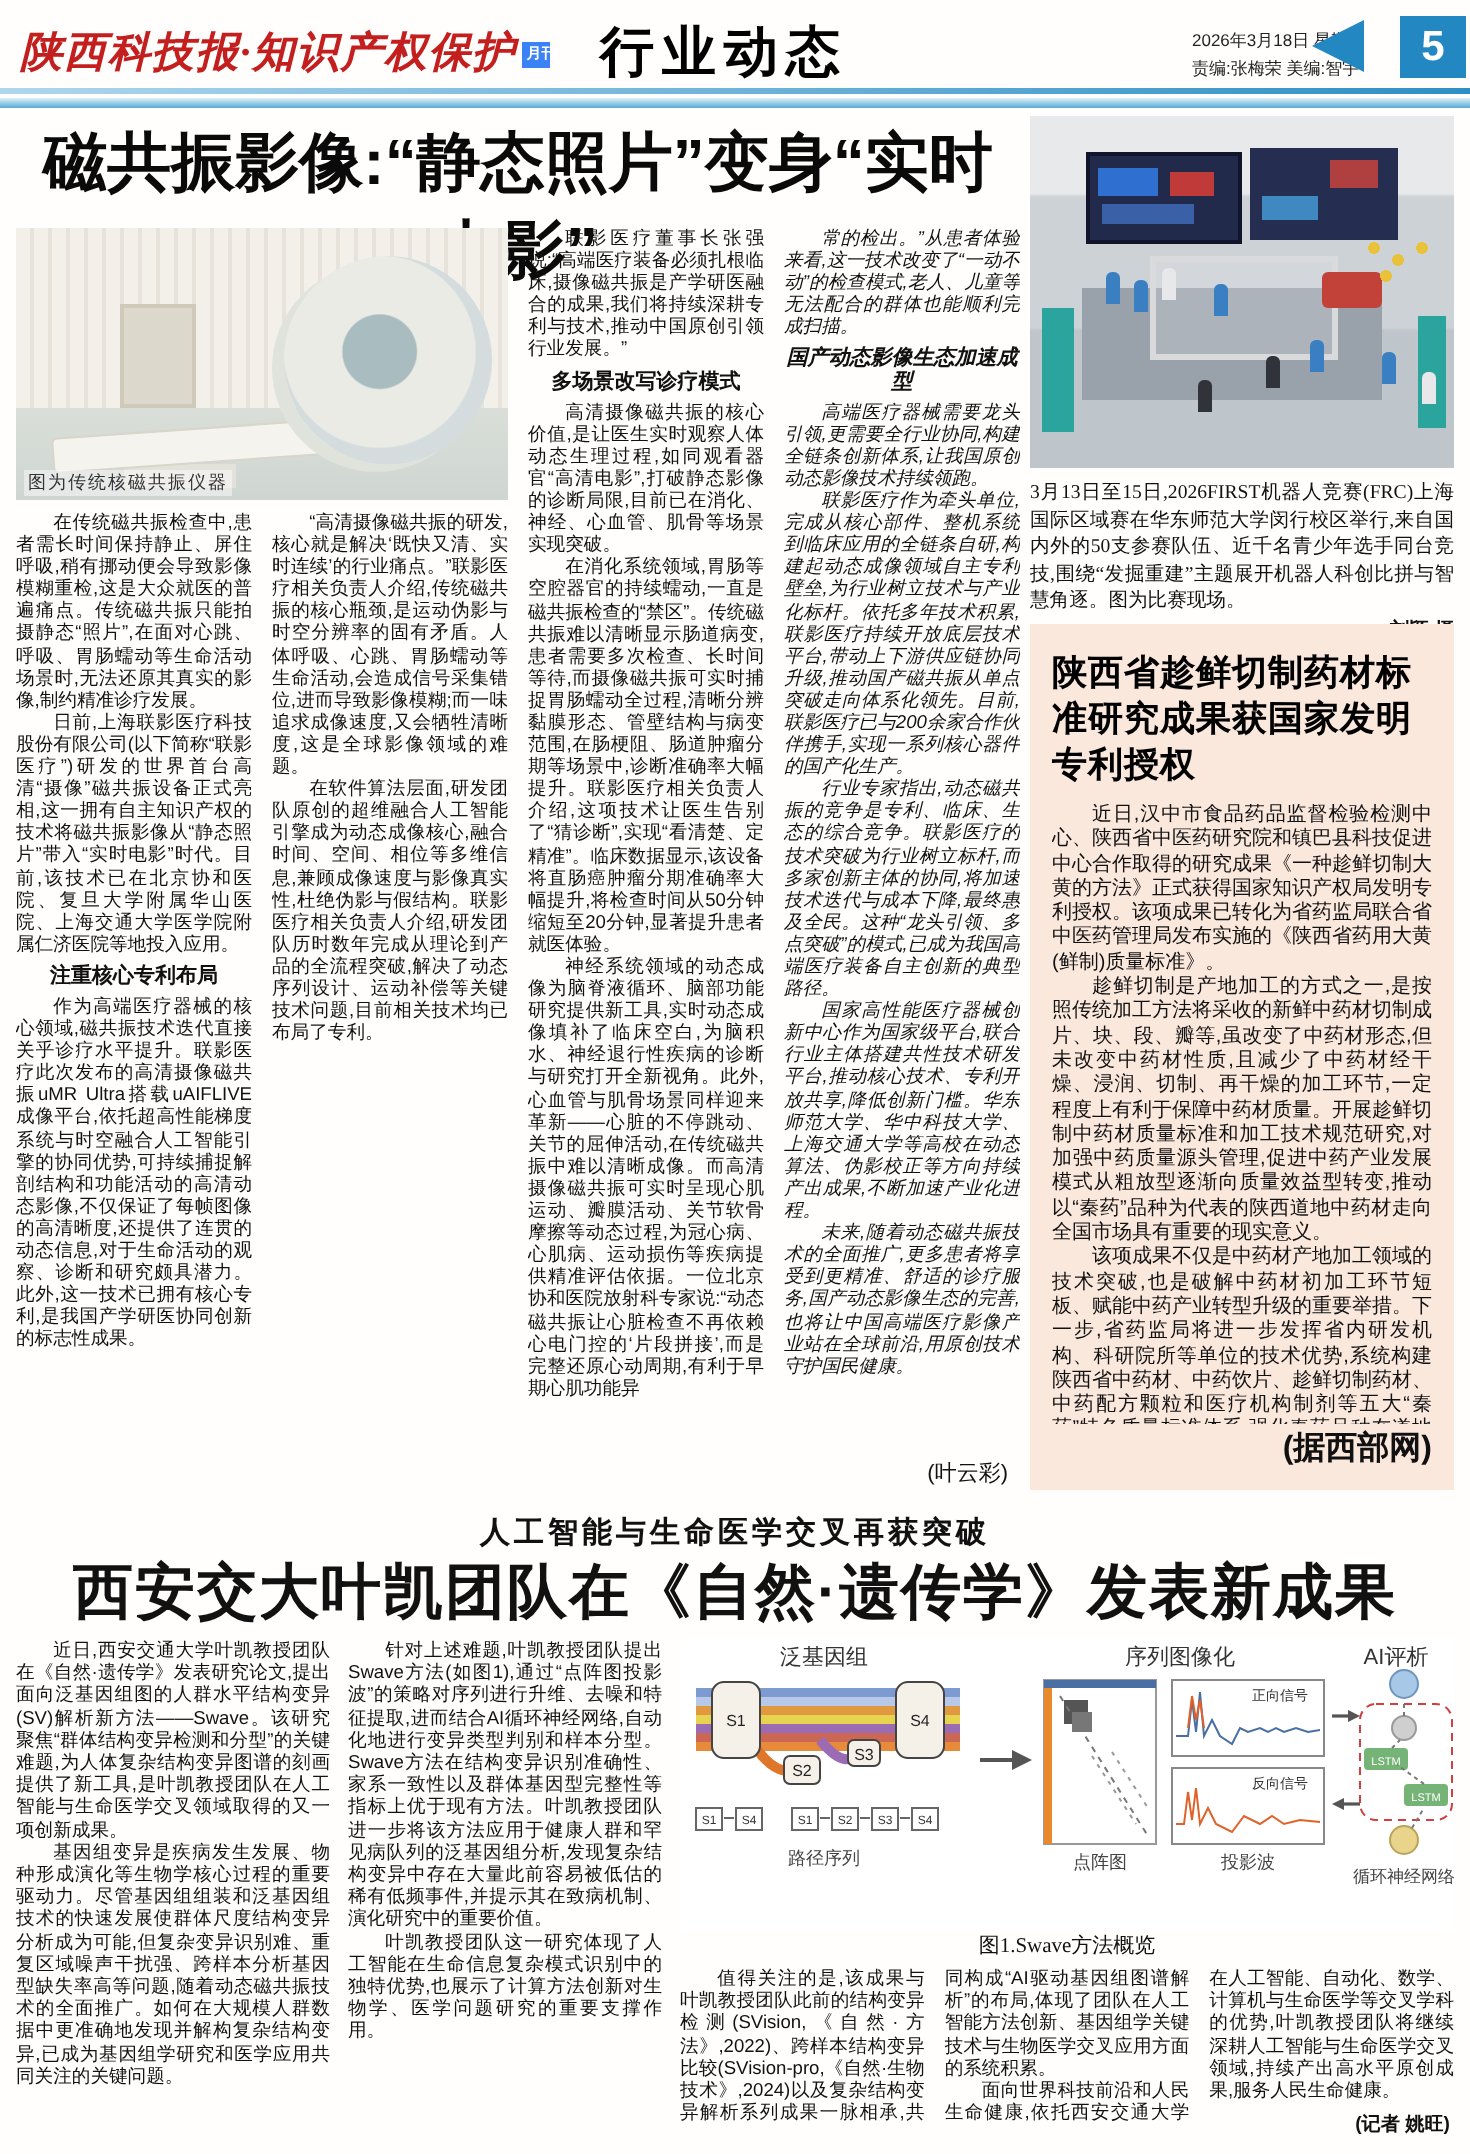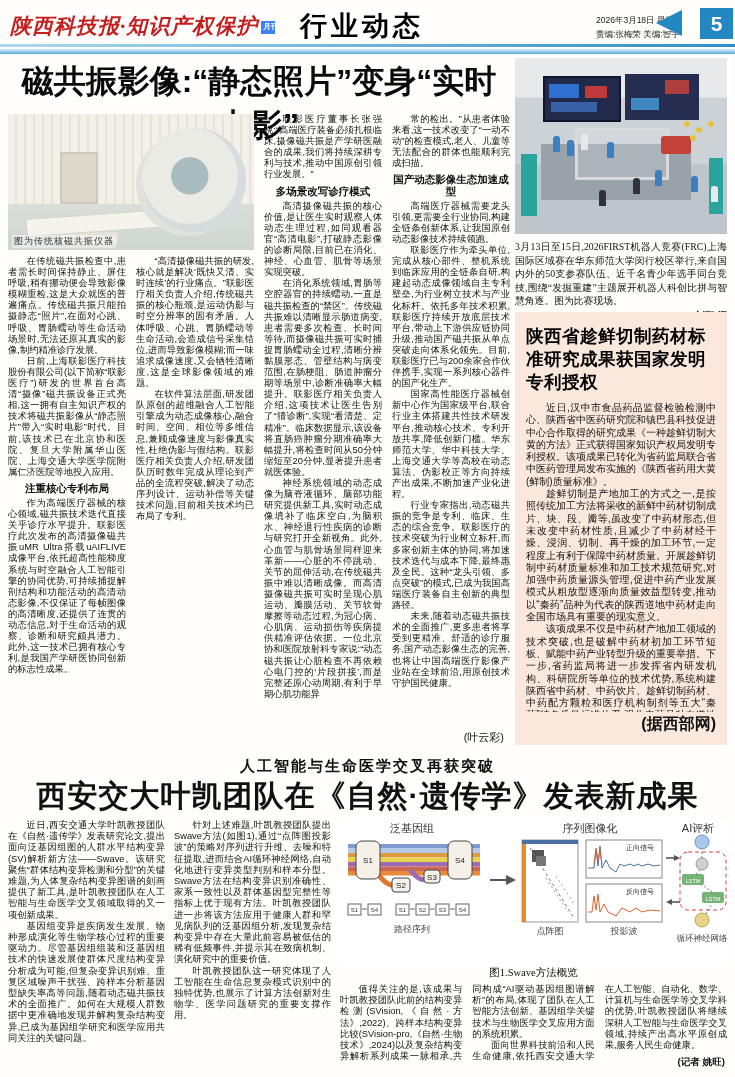--- a/index.html
+++ b/index.html
@@ -13,21 +13,21 @@
   .pg-tri{left:656px;top:10px;width:0;height:0;border-top:13px solid transparent;border-bottom:13px solid transparent;border-right:26px solid #2387c2;}
   .pg-box{left:700px;top:8px;width:33px;height:31px;background:#2387c2;color:#fff;font-size:21px;font-weight:bold;text-align:center;line-height:31px;}
   .rule1{left:0;top:44px;width:735px;height:3px;background:linear-gradient(90deg,#aed7ec,#2e8fc6);}
   .rule2{left:0;top:49px;width:735px;height:5px;background:linear-gradient(180deg,#dff0f9,#56a9d4);}
   
   .headline1{left:8px;top:60px;width:502px;text-align:center;font-size:32px;font-weight:bold;letter-spacing:0;color:#0a0a0a;}
   .agrid{left:8px;top:114px;width:502px;height:629px;display:grid;grid-template-columns:repeat(4,1fr);grid-template-rows:136px auto;column-gap:10px;row-gap:6px;}
   .acol{overflow:hidden;font-size:9.3px;line-height:11.1px;text-align:justify;}
   .c1{grid-area:2/1/3/2;} .c2{grid-area:2/2/3/3;}
   .c3{grid-area:1/3/3/4;} .c4{grid-area:1/4/3/5;display:flex;flex-direction:column;}
-  .c4 .flow{flex:1;overflow:hidden;}
+  .c4 .flow{flex:1;overflow:hidden;font-style:italic;}
   p.para{margin:0;text-indent:2em;}
   p.subhead{margin:5px 0 4px;text-indent:0;text-align:center;font-weight:bold;font-size:10.5px;}
   p.source{margin:2px 0 0;text-indent:0;text-align:right;font-weight:bold;}
   .byline{text-align:right;font-size:11px;padding-right:6px;margin-top:1px;}
   
   .mri{grid-area:1/1/2/3;position:relative;overflow:hidden;background:repeating-linear-gradient(90deg,#f3f0ea 0 7px,#e7e3da 7px 9px);}
   .mri .floor{position:absolute;left:0;bottom:0;width:100%;height:34%;background:linear-gradient(180deg,#d9ded8,#cfd6d2);}
   .mri .win{position:absolute;left:52px;top:38px;width:34px;height:48px;background:#ddd8cc;border:2px solid #cfc9ba;}
   .mri .gantry{position:absolute;right:8px;top:14px;width:104px;height:104px;border-radius:50%;background:radial-gradient(circle at 46% 46%,#a9bcbf 0 23%,#e9ebe4 24% 60%,#d4dcde 61% 78%,#e9ebe4 79% 100%);box-shadow:-6px 4px 0 #dfe3dc;}
   .mri .bed{position:absolute;left:18px;bottom:18px;width:140px;height:16px;background:#f4f3ee;border:1px solid #d8d5ca;transform:rotate(-4deg);border-radius:3px;}
@@ -108,22 +108,22 @@
       <p class="para">高清摄像磁共振的核心价值,是让医生实时观察人体动态生理过程,如同观看器官“高清电影”,打破静态影像的诊断局限,目前已在消化、神经、心血管、肌骨等场景实现突破。</p>
       <p class="para">在消化系统领域,胃肠等空腔器官的持续蠕动,一直是磁共振检查的“禁区”。传统磁共振难以清晰显示肠道病变,患者需要多次检查、长时间等待,而摄像磁共振可实时捕捉胃肠蠕动全过程,清晰分辨黏膜形态、管壁结构与病变范围,在肠梗阻、肠道肿瘤分期等场景中,诊断准确率大幅提升。联影医疗相关负责人介绍,这项技术让医生告别了“猜诊断”,实现“看清楚、定精准”。临床数据显示,该设备将直肠癌肿瘤分期准确率大幅提升,将检查时间从50分钟缩短至20分钟,显著提升患者就医体验。</p>
       <p class="para">神经系统领域的动态成像为脑脊液循环、脑部功能研究提供新工具,实时动态成像填补了临床空白,为脑积水、神经退行性疾病的诊断与研究打开全新视角。此外,心血管与肌骨场景同样迎来革新——心脏的不停跳动、关节的屈伸活动,在传统磁共振中难以清晰成像。而高清摄像磁共振可实时呈现心肌运动、瓣膜活动、关节软骨摩擦等动态过程,为冠心病、心肌病、运动损伤等疾病提供精准评估依据。一位北京协和医院放射科专家说:“动态磁共振让心脏检查不再依赖心电门控的‘片段拼接’,而是完整还原心动周期,有利于早期心肌功能异</p>
     </div>
   <div class="acol c4">
     <div class="flow">
         <p class="para">常的检出。”从患者体验来看,这一技术改变了“一动不动”的检查模式,老人、儿童等无法配合的群体也能顺利完成扫描。</p>
         <p class="subhead">国产动态影像生态加速成型</p>
         <p class="para">高端医疗器械需要龙头引领,更需要全行业协同,构建全链条创新体系,让我国原创动态影像技术持续领跑。</p>
         <p class="para">联影医疗作为牵头单位,完成从核心部件、整机系统到临床应用的全链条自研,构建起动态成像领域自主专利壁垒,为行业树立技术与产业化标杆。依托多年技术积累,联影医疗持续开放底层技术平台,带动上下游供应链协同升级,推动国产磁共振从单点突破走向体系化领先。目前,联影医疗已与200余家合作伙伴携手,实现一系列核心器件的国产化生产。</p>
+        <p class="para">行业专家指出,动态磁共振的竞争是专利、临床、生态的综合竞争。联影医疗的技术突破为行业树立标杆,而多家创新主体的协同,将加速技术迭代与成本下降,最终惠及全民。这种“龙头引领、多点突破”的模式,已成为我国高端医疗装备自主创新的典型路径。</p>
         <p class="para">国家高性能医疗器械创新中心作为国家级平台,联合行业主体搭建共性技术研发平台,推动核心技术、专利开放共享,降低创新门槛。华东师范大学、华中科技大学、上海交通大学等高校在动态算法、伪影校正等方向持续产出成果,不断加速产业化进程。</p>
-        <p class="para">行业专家指出,动态磁共振的竞争是专利、临床、生态的综合竞争。联影医疗的技术突破为行业树立标杆,而多家创新主体的协同,将加速技术迭代与成本下降,最终惠及全民。这种“龙头引领、多点突破”的模式,已成为我国高端医疗装备自主创新的典型路径。</p>
         <p class="para">未来,随着动态磁共振技术的全面推广,更多患者将享受到更精准、舒适的诊疗服务,国产动态影像生态的完善,也将让中国高端医疗影像产业站在全球前沿,用原创技术守护国民健康。</p>
       </div>
     <div class="byline">(叶云彩)</div>
   </div>
 </div>
 
 <div class="rphoto">
   <div class="scr1">
       <i class="blue1"></i>
       <i class="red1"></i>

